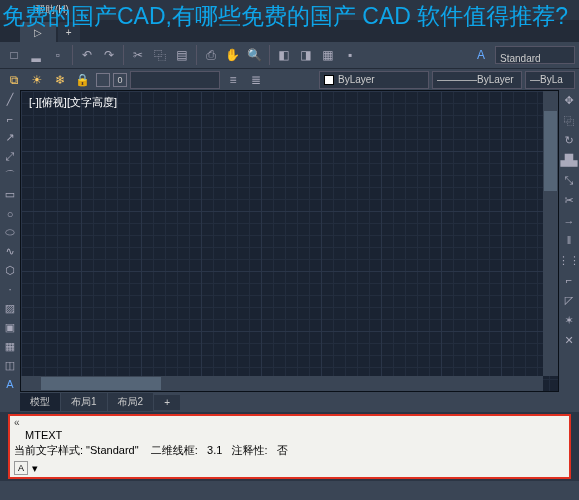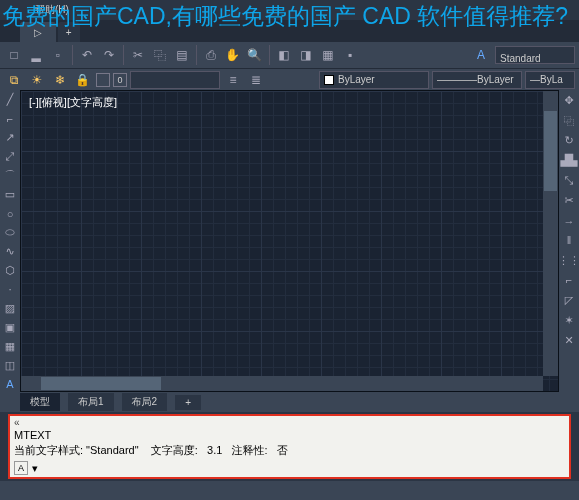--- a/index.html
+++ b/index.html
@@ -28,25 +28,25 @@
 .tb-icon{width:16px;height:16px;color:#aab;font-size:11px;display:flex;align-items:center;justify-content:center}
 .canvas{flex:1;background:#1a2332;position:relative;border:1px solid #0a1018}
 .canvas-label{position:absolute;top:4px;left:8px;color:#fff;font-size:11px}
 .grid{position:absolute;inset:0;background-image:linear-gradient(#2a3548 1px,transparent 1px),linear-gradient(90deg,#2a3548 1px,transparent 1px),linear-gradient(#232d3e 1px,transparent 1px),linear-gradient(90deg,#232d3e 1px,transparent 1px);background-size:60px 60px,60px 60px,12px 12px,12px 12px}
 .scrollbar-v{position:absolute;right:0;top:0;bottom:15px;width:15px;background:#3a4555}
 .scrollbar-h{position:absolute;left:0;right:15px;bottom:0;height:15px;background:#3a4555}
 .scroll-thumb-v{position:absolute;top:20px;width:13px;left:1px;height:80px;background:#556577}
 .scroll-thumb-h{position:absolute;left:20px;height:13px;top:1px;width:120px;background:#556577}
 .toolbar-right{width:20px;background:#3a4555;display:flex;flex-direction:column;align-items:center;padding-top:2px;gap:4px}
 .layout-tabs{height:20px;background:#3a4555;display:flex;align-items:center;padding-left:20px;font-size:10px;color:#ccc}
-.layout-tab{padding:2px 10px;background:#2b3544;margin-right:8px}
+.layout-tab{padding:2px 10px;background:#2b3544;margin-right:1px}
 .layout-tab.active{background:#1a2332}
 .cmd-area{border:2px solid #e03020;background:#f2f2ee;margin:2px 8px}
 .cmd-scroll{height:12px;display:flex;align-items:center;padding-left:4px;color:#444;font-size:10px}
-.cmd-line1{font-size:11px;color:#000;padding:1px 4px}
+.cmd-line1{font-size:11px;color:#000;padding:1px 15px}
 .cmd-line2{font-size:11px;color:#000;padding:1px 4px}
 .cmd-input{display:flex;align-items:center;padding:2px 4px;font-size:11px;color:#000}
 .cmd-a{width:14px;height:14px;border:1px solid #999;margin-right:4px;display:flex;align-items:center;justify-content:center;font-size:9px}
 .status{height:20px;background:#3a4555}
 </style>
 </head>
 <body>
 
 <div class="overlay-title">免费的国产CAD,有哪些免费的国产 CAD 软件值得推荐?</div>
 
@@ -154,21 +154,21 @@
   <div class="layout-tab">布局1</div>
   <div class="layout-tab">布局2</div>
   <div class="layout-tab">+</div>
 </div>
 
 <div class="cmd-area">
   <div class="cmd-scroll">«</div>
   <div class="cmd-line1">MTEXT</div>
   <div class="cmd-line2">
     <span>当前文字样式: "Standard"</span>&nbsp;&nbsp;&nbsp;
-    <span>文字高度:</span>&nbsp;&nbsp;
+    <span>二维线框:</span>&nbsp;&nbsp;
     <span>3.1</span>&nbsp;&nbsp;
     <span>注释性:</span>&nbsp;&nbsp;
     <span>否</span>
   </div>
   <div class="cmd-input">
     <span class="cmd-a">A</span>
     <span>▾</span>&nbsp;
   </div>
 </div>
 

